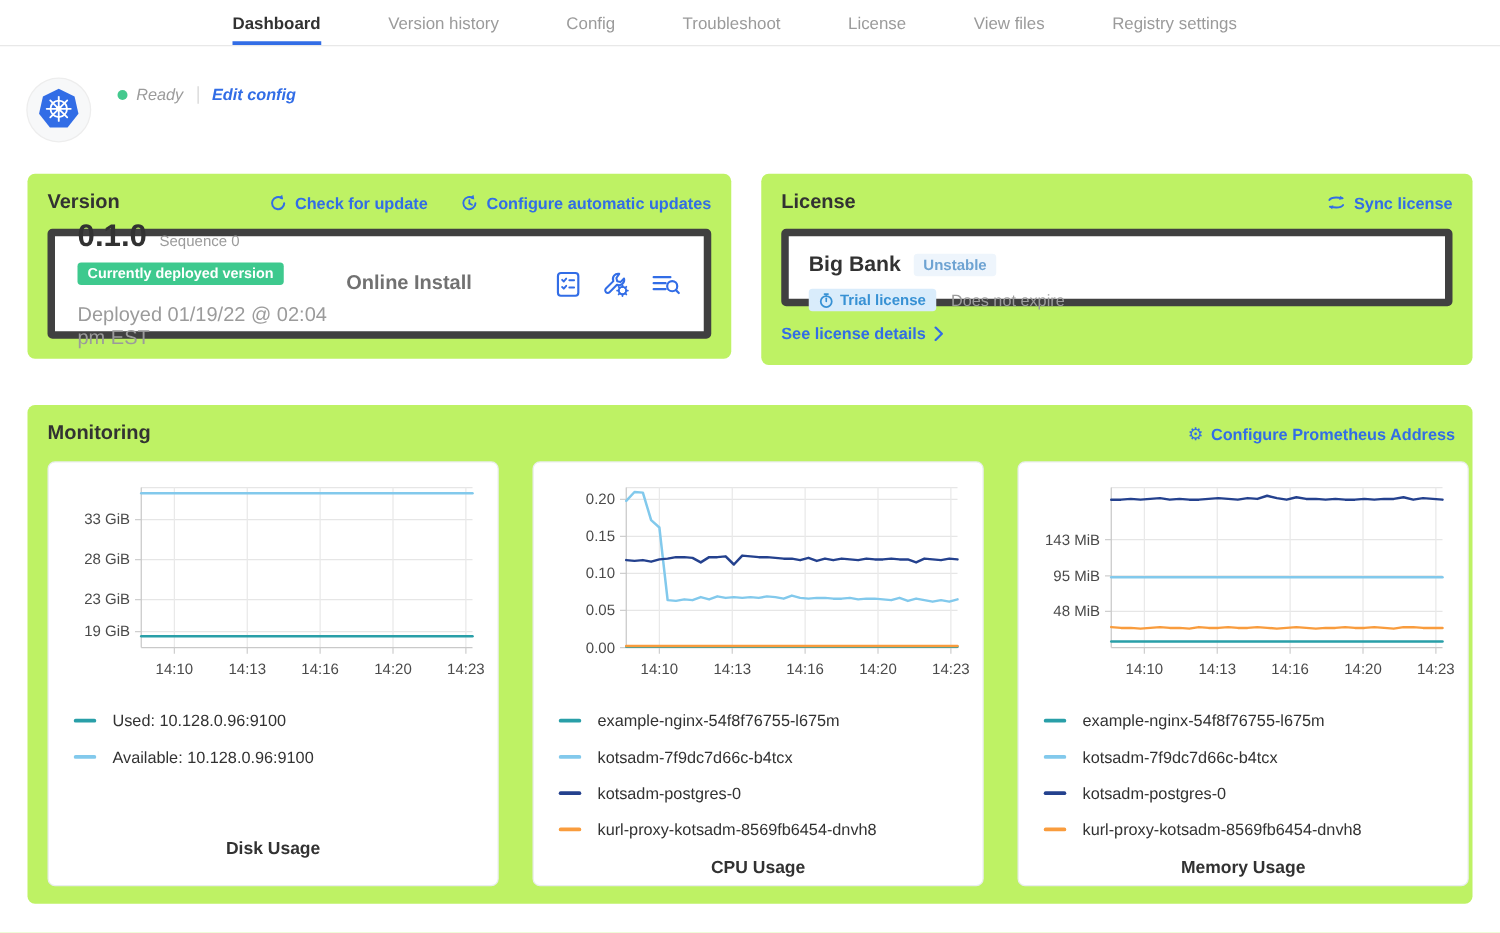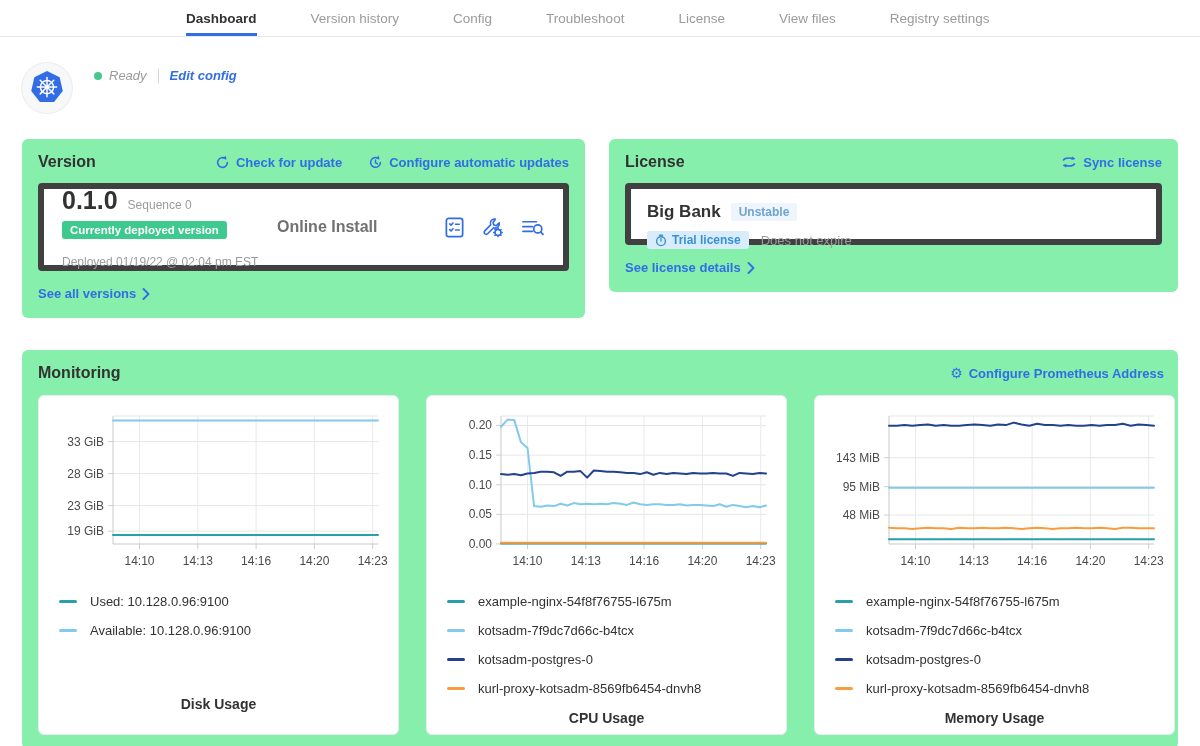--- a/index.html
+++ b/index.html
@@ -18,37 +18,37 @@
   .app-head-text { margin-left:22px; }
   .app-title { font-size:27px; font-weight:700; letter-spacing:.2px; }
   .app-status-row { display:flex; align-items:center; margin-top:7px; font-size:13px;font-style:italic; }
   .status-dot { width:8px; height:8px; border-radius:50%; background:#44c98e; margin-right:7px; }
   .status-text { color:#9b9b9b; }
   .vdivider { width:1px; height:14px; background:#d5d5d5; margin:0 11px; }
   .blue-link { color:#326de6; font-weight:600; font-size:13px; text-decoration:none; cursor:pointer; display:inline-flex; align-items:center; gap:6px; }
 
   
   .cards-row { display:flex; gap:24px; padding:0 22px; margin-top:12px; align-items:flex-start; }
-  .panel { background:#86efac; border-radius:6px; padding:14px 16px 16px 16px; }
+  .panel { background:#bef264; border-radius:6px; padding:14px 16px 16px 16px; }
   .panel-head { display:flex; align-items:center; justify-content:space-between; }
   .panel-title { font-size:16px; font-weight:700; }
   .panel-links { display:flex; gap:26px; }
 
   .version-panel { width:564px; }
   .license-panel { width:570px; }
 
   .inner-card { background:#fff; border:6px solid #404040; border-radius:4px; margin-top:12px; }
 
   .version-inner { display:flex; align-items:center; padding:13px 18px; height:88px; }
   .v-left { width:215px; }
   .v-num-row { display:flex; align-items:baseline; gap:10px; }
   .v-number { font-size:25px; font-weight:700; }
   .v-seq { font-size:12px; color:#9b9b9b; }
   .deploy-badge { display:inline-block; background:#3ec98e; color:#fff; font-size:11.5px; font-weight:700; padding:3px 8px; border-radius:3px; margin-top:6px; }
-  .v-deployed { font-size:12px; color:#9b9b9b; margin-top:16px; }
+  .v-deployed { font-size:16px; color:#9b9b9b; margin-top:16px; }
   .v-mid { flex:1; font-size:16px; font-weight:600; color:#717171; }
   .v-icons { display:flex; gap:15px; align-items:center; }
   .see-link { margin-top:13px; }
 
   .license-inner { padding:13px 16px; height:62px; }
   .lic-row1 { display:flex; align-items:center; gap:10px; }
   .lic-name { font-size:17px; font-weight:700; }
   .badge { font-size:12px; font-weight:600; padding:2px 8px; border-radius:3px; }
   .badge-channel { background:#eef5fc; color:#6ea3d2; }
   .badge-trial { background:#d9ecfb; color:#3791d4; display:inline-flex; align-items:center; gap:5px; }
@@ -172,28 +172,20 @@
               <line x1="3" y1="6" x2="17" y2="6"></line>
               <line x1="3" y1="11" x2="13" y2="11"></line>
               <line x1="3" y1="16" x2="13" y2="16"></line>
             </g>
             <circle cx="18.5" cy="13.5" r="4.2" fill="none" stroke="#326de6" stroke-width="1.8"></circle>
             <line x1="21.6" y1="16.8" x2="24" y2="19.2" stroke="#326de6" stroke-width="1.8" stroke-linecap="round"></line>
           </svg>
       </div>
     </div>
 
-    <div class="see-link">
-      <a class="blue-link">
-        <span>See all versions</span>
-        <svg width="8" height="12" viewBox="0 0 8 12">
-            <polyline points="1.5,1 6.5,6 1.5,11" fill="none" stroke="#326de6" stroke-width="1.8" stroke-linecap="round" stroke-linejoin="round"></polyline>
-          </svg>
-      </a>
-    </div>
   </section>
 
   <section class="panel license-panel">
     <div class="panel-head">
       <span class="panel-title">License</span>
       <a class="blue-link">
         <svg width="16" height="14" viewBox="0 0 16 14">
             <path d="M2.5 5 C4 2.8 7 2.5 13 3.6" fill="none" stroke="#326de6" stroke-width="1.6" stroke-linecap="round"></path>
             <polygon points="13.8,3.8 10.3,4.9 11.3,1.6" fill="#326de6"></polygon>
             <path d="M13.5 9 C12 11.2 9 11.5 3 10.4" fill="none" stroke="#326de6" stroke-width="1.6" stroke-linecap="round"></path>

